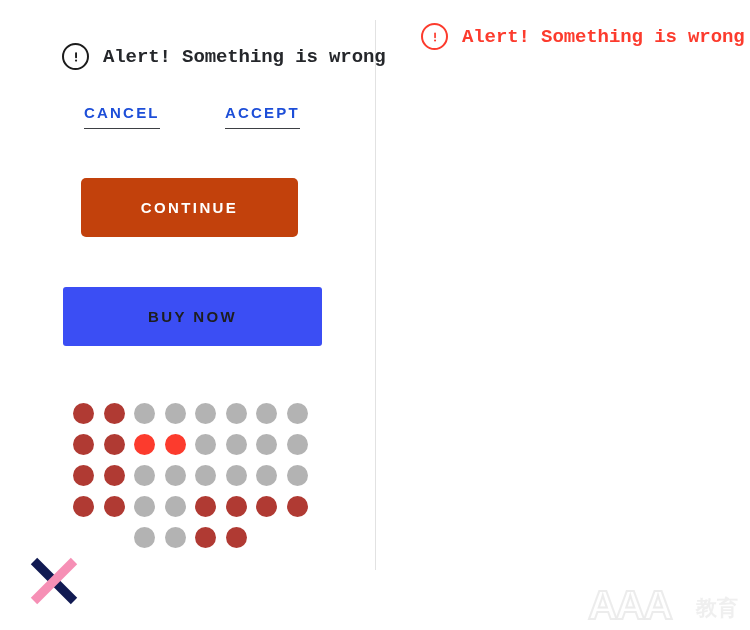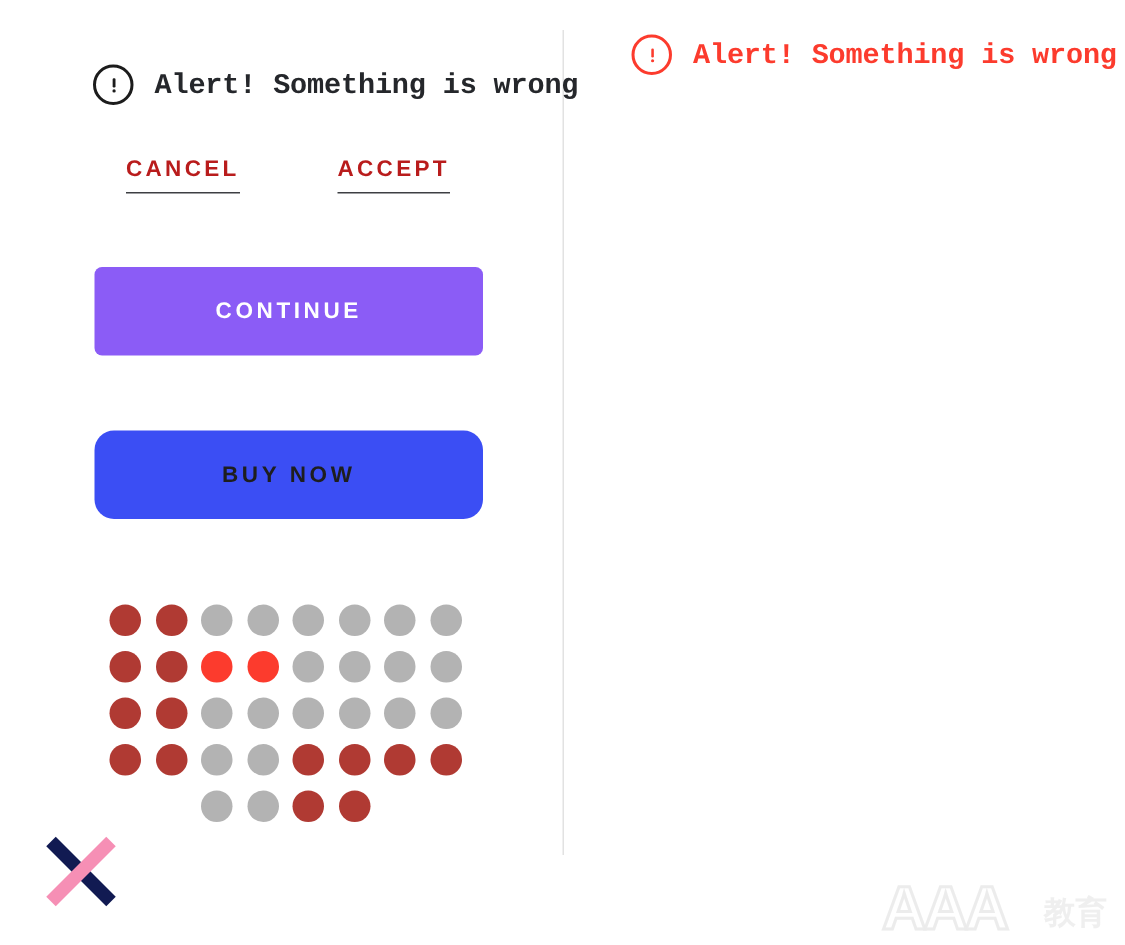--- a/index.html
+++ b/index.html
@@ -69,21 +69,21 @@
   }
   .alert-text-dark { color: #25272b; }
   .alert-text-red  { color: #fc3b2d; }
 
   
   .link-btn {
     position: absolute;
     font-size: 15px;
     font-weight: 600;
     letter-spacing: 2.2px;
-    color: #b91c1c;
+    color: #1d4ed8;
     padding-bottom: 7px;
     border-bottom: 1.6px solid #3d3f43;
     background: none;
     cursor: pointer;
     white-space: nowrap;
   }
   .link-cancel-left  { left: 84px;  top: 104px; }
   .link-accept-left  { left: 225px; top: 104px; }
 
   
@@ -94,31 +94,31 @@
     justify-content: center;
     font-size: 15px;
     font-weight: 700;
     letter-spacing: 2.4px;
     cursor: pointer;
     box-sizing: border-box;
     white-space: nowrap;
   }
 
   .btn-continue-left {
-    left: 63px; top: 178px;
-    width: 259px; height: 59px;
+    left: 81px; top: 178px;
+    width: 217px; height: 59px;
     border-radius: 5px;
-    background: #8b5cf6;
+    background: #c2410c;
     color: #ffffff;
   }
 
   .btn-buynow-left {
     left: 63px; top: 287px;
     width: 259px; height: 59px;
-    border-radius: 13px;
+    border-radius: 3px;
     background: #3b4ef4;
     color: #1e1e1e;
   }
 
   
   .dot-grid { position: absolute; }
   .dot-grid-left  { left: 73px;  top: 403px; }
   .dot-grid-right { left: 438px; top: 403px; }
 
   .dot-row { position: relative; height: 31px; }

